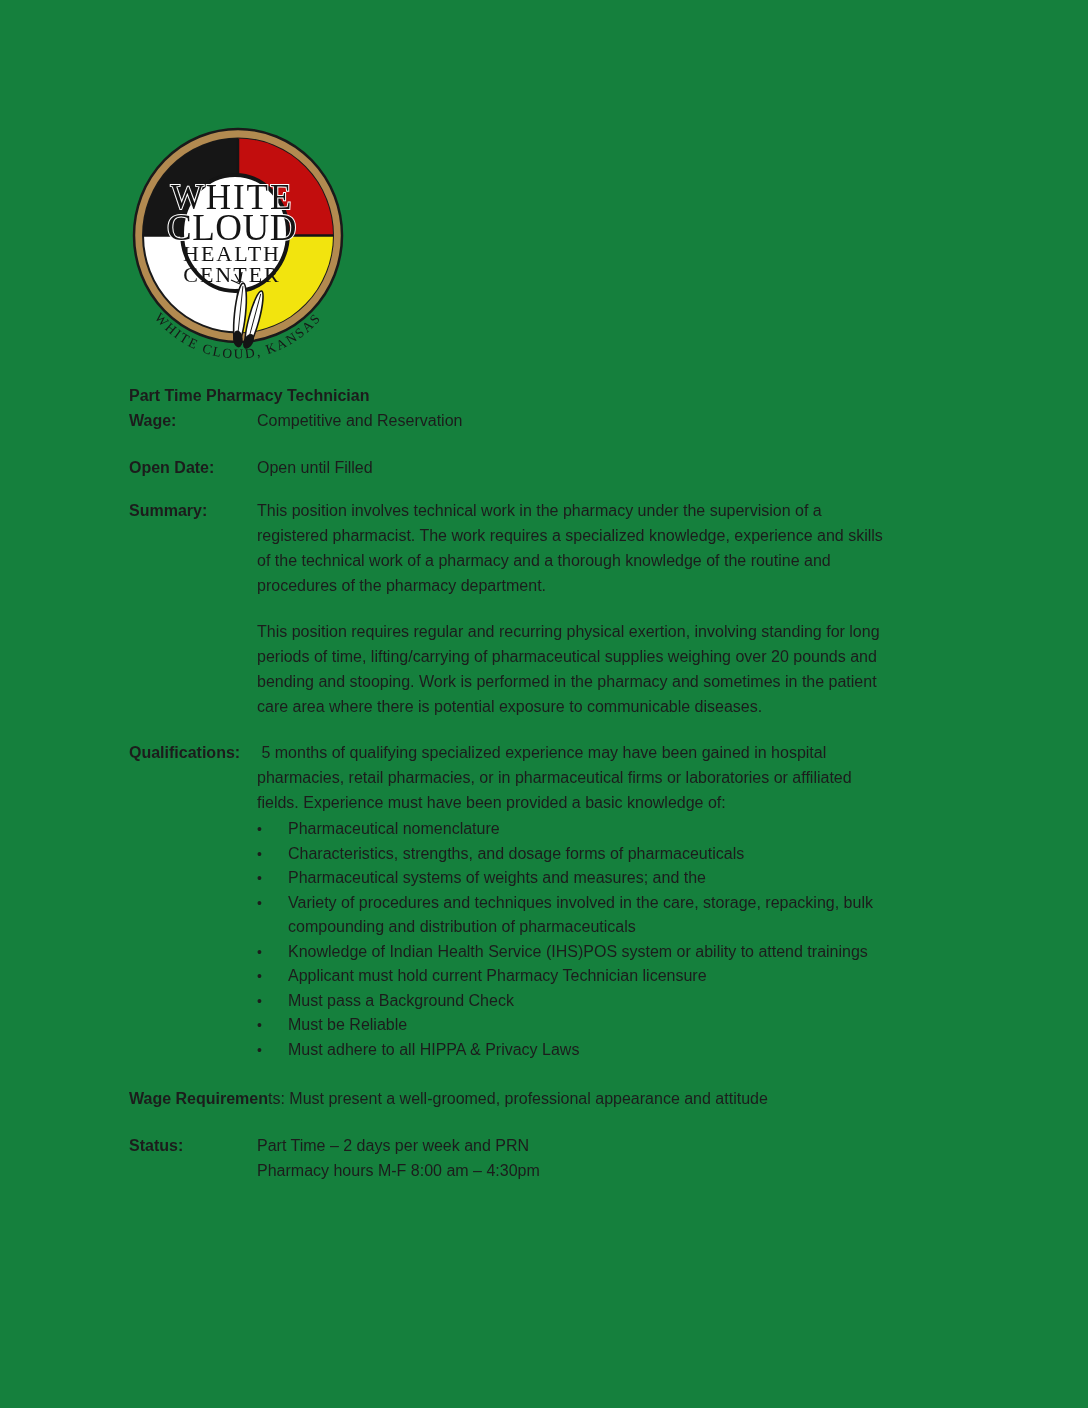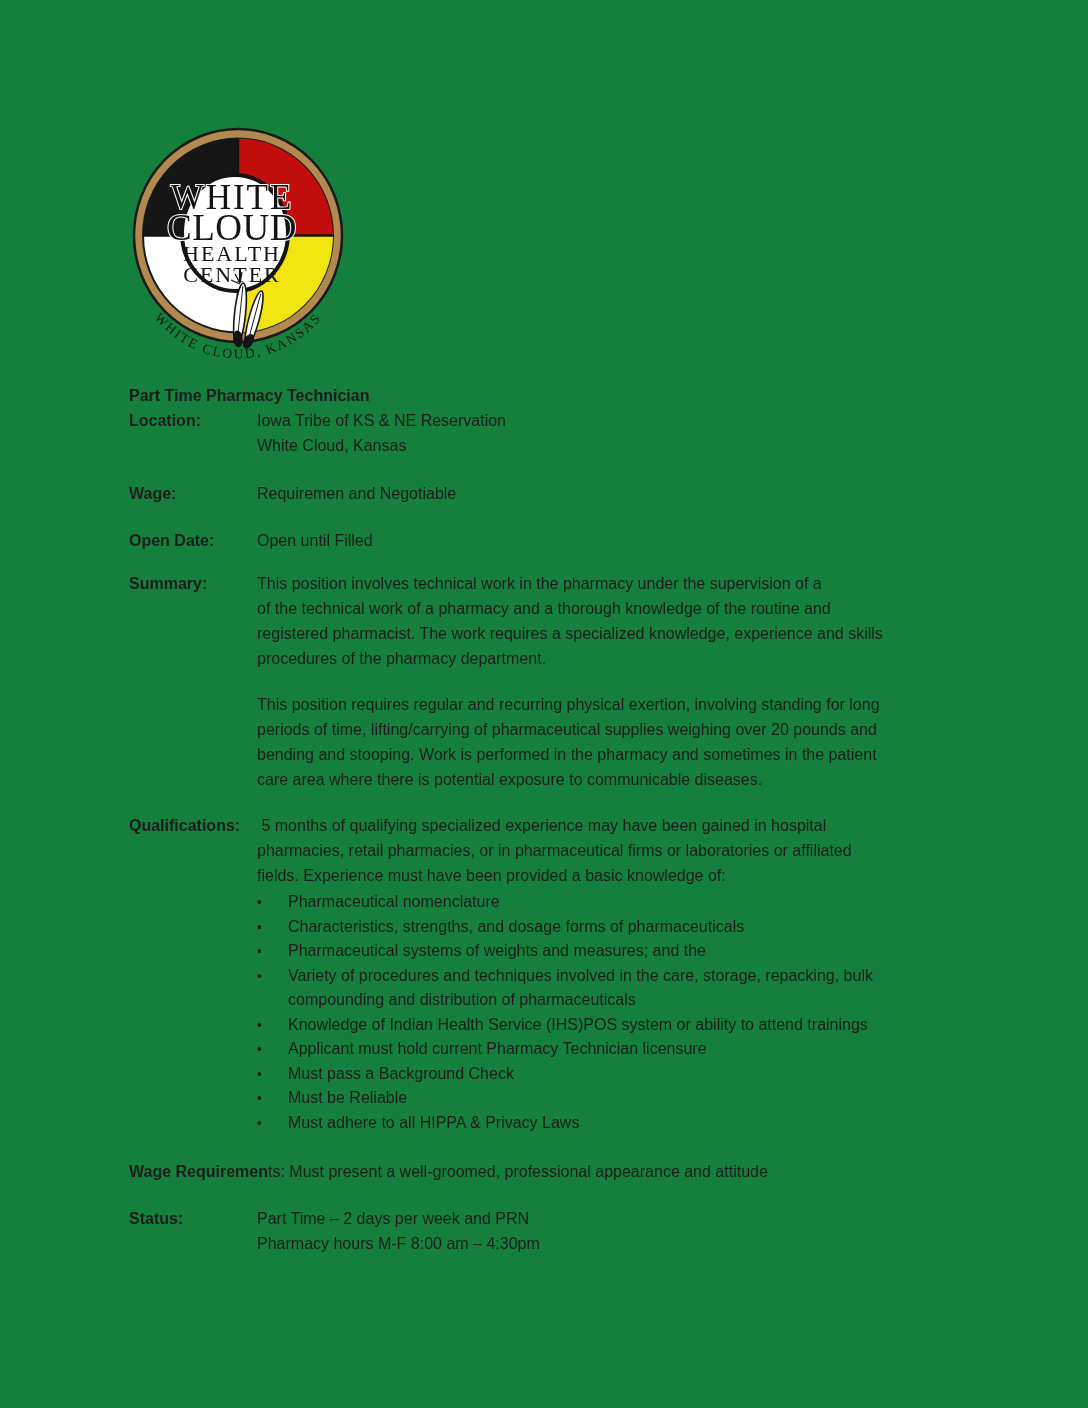--- a/index.html
+++ b/index.html
@@ -74,45 +74,38 @@
           <ellipse cx="0.5" cy="23" rx="4.6" ry="8" fill="#141414" transform="rotate(12 0.5 23)"></ellipse>
         </g>
       </g>
     </svg>
   </div>
 
   <div class="content">
 
     <div class="doc-title">Part Time Pharmacy Technician</div>
 
-    <div class="row sec-location">
-      <div class="label">Location:</div>
-      <div class="value">
-        <div class="line">Iowa Tribe of KS &amp; NE Reservation</div>
-        <div class="line">White Cloud, Kansas</div>
-      </div>
-    </div>
 
     <div class="row sec-wage">
       <div class="label">Wage:</div>
-      <div class="value line">Requiremen and Negotiable</div>
+      <div class="value line">Competitive and Reservation</div>
     </div>
 
     <div class="row sec-open">
       <div class="label">Open Date:</div>
       <div class="value line">Open until Filled</div>
     </div>
 
     <div class="row sec-summary">
       <div class="label">Summary:</div>
       <div class="value">
         <div>
           <div class="line">This position involves technical work in the pharmacy under the supervision of a</div>
+          <div class="line">registered pharmacist. The work requires a specialized knowledge, experience and skills</div>
           <div class="line">of the technical work of a pharmacy and a thorough knowledge of the routine and</div>
-          <div class="line">registered pharmacist. The work requires a specialized knowledge, experience and skills</div>
           <div class="line">procedures of the pharmacy department.</div>
         </div>
         <div class="para-gap"></div>
         <div>
           <div class="line">This position requires regular and recurring physical exertion, involving standing for long</div>
           <div class="line">periods of time, lifting/carrying of pharmaceutical supplies weighing over 20 pounds and</div>
           <div class="line">bending and stooping. Work is performed in the pharmacy and sometimes in the patient</div>
           <div class="line">care area where there is potential exposure to communicable diseases.</div>
         </div>
       </div>

